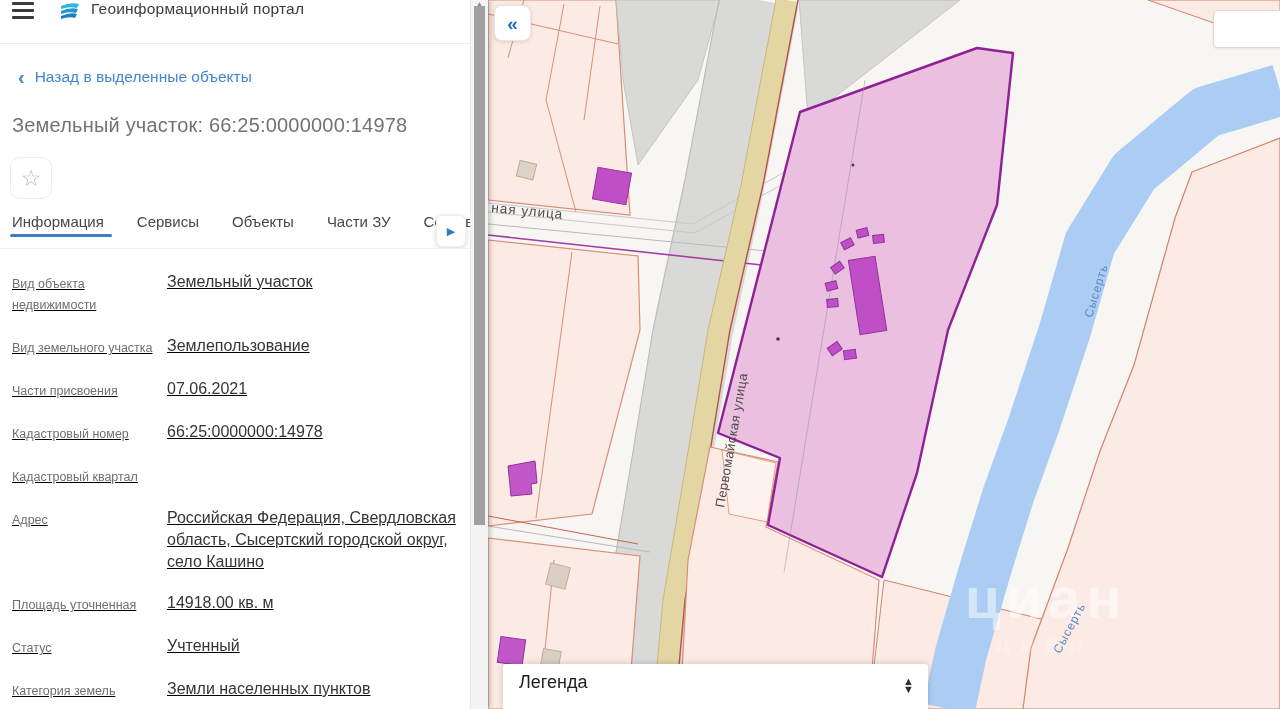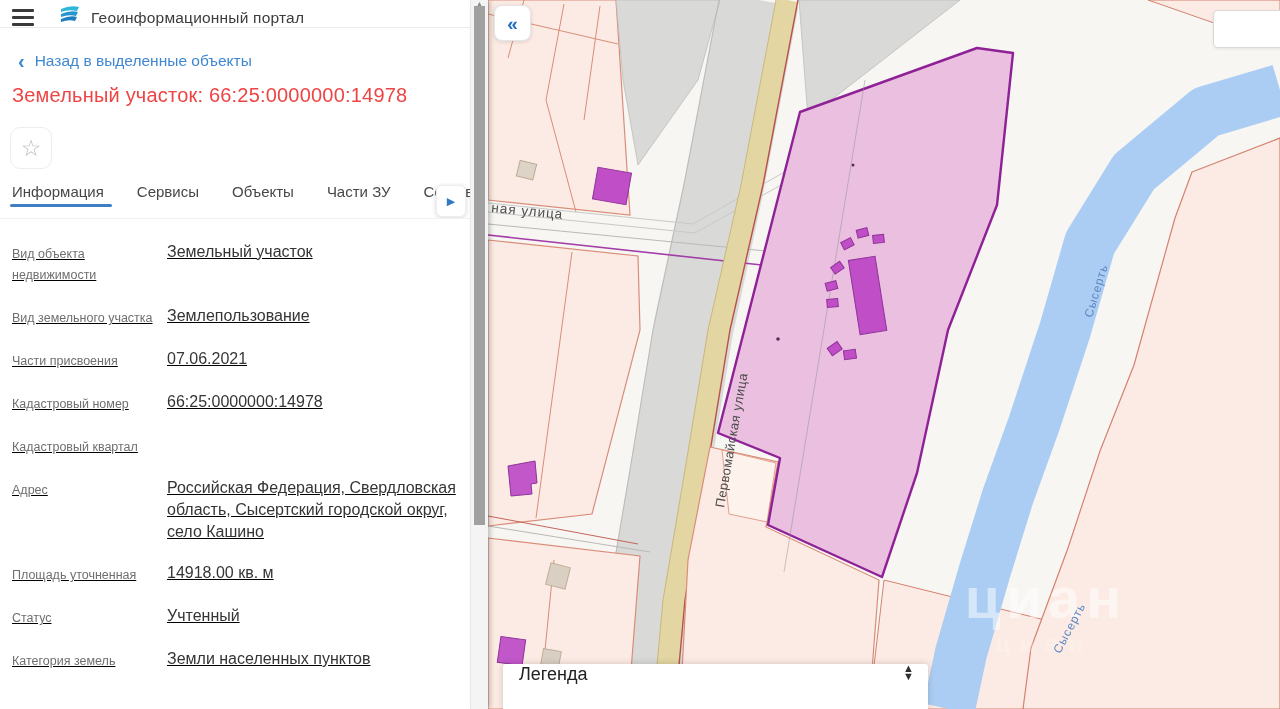--- a/index.html
+++ b/index.html
@@ -2,33 +2,33 @@
 <html><head>
 <meta charset="utf-8">
 <style>
   * { margin:0; padding:0; box-sizing:border-box; }
   html,body { width:1280px; height:709px; overflow:hidden; background:#fff;
               font-family:"Liberation Sans", sans-serif; }
   .app { display:flex; width:1280px; height:709px; }
 
   
   .panel { width:470px; height:709px; background:#fff; position:relative; flex:0 0 470px; overflow:hidden; }
-  .panel-header { height:28px; display:flex; align-items:flex-end; padding-left:12px;
+  .panel-header { height:44px; display:flex; align-items:flex-start; padding-left:12px;
                   border-bottom:1px solid #ececec; }
   .hamburger { width:24px; height:20px; background:none; border:none; cursor:pointer;
                display:flex; flex-direction:column; justify-content:center; gap:4px; }
   .hamburger span { display:block; width:22px; height:3px; background:#3a3a3a; border-radius:1px; }
   .logo { margin-left:22px; width:24px; height:24px; display:inline-flex; }
   .app-title { margin-left:9px; font-size:15.5px; color:#3c3c3c; font-weight:500; letter-spacing:.2px; }
 
   .back-row { display:flex; align-items:center; gap:10px; margin:24px 0 0 18px; cursor:pointer; }
   .back-row .chev { color:#3f87d2; font-size:20px; line-height:14px; font-weight:bold; }
   .back-row .lbl { color:#3f87d2; font-size:15.5px; }
 
-  .page-title { margin:14px 12px 0 12px; font-size:20px; font-weight:500; color:#ef4444; letter-spacing:.2px; }
+  .page-title { margin:28px 12px 0 12px; font-size:20px; font-weight:500; color:#737373; letter-spacing:.2px; }
 
   .star-btn { margin:20px 0 0 10px; width:42px; height:42px; background:#fff; border:1px solid #ededed;
               border-radius:10px; cursor:pointer; color:#bdbdbd; font-size:23px; line-height:1;
               display:flex; align-items:center; justify-content:center; }
 
   .tabs { position:relative; margin-top:14px; padding:0 0 0 12px; display:flex; gap:33px;
           border-bottom:1px solid #f1f1f1; height:36px; align-items:flex-start; white-space:nowrap;
           overflow:hidden; width:470px; }
   .tab { font-size:15px; color:#474747; padding-bottom:7px; position:relative; cursor:pointer; }
   .tab.active::after { content:""; position:absolute; left:-2px; right:-8px; bottom:0; height:3px;
@@ -54,21 +54,21 @@
   .map svg.canvas { position:absolute; left:0; top:0; }
 
   .collapse-btn { position:absolute; left:6px; top:5px; width:37px; height:36px; background:#fff;
                   border:1px solid #e6e6e6; border-radius:8px; box-shadow:0 1px 4px rgba(0,0,0,.12);
                   color:#1d6fc4; font-size:19px; font-weight:bold; cursor:pointer; line-height:1; }
   .search-box { position:absolute; left:725px; top:10px; width:80px; height:38px; background:#fff;
                 border:1px solid #d9d9d9; border-radius:5px; box-shadow:0 1px 3px rgba(0,0,0,.08); }
 
   .legend { position:absolute; left:15px; bottom:0; width:425px; height:45px; background:#fff;
             border-radius:3px 3px 0 0; box-shadow:0 0 7px rgba(0,0,0,.18); display:flex;
-            align-items:flex-start; padding:0 14px 16px 16px; cursor:pointer; }
+            align-items:flex-end; padding:0 14px 16px 16px; cursor:pointer; }
   .legend .title { font-size:18px; color:#212121; flex:1; }
   .legend .expander { color:#2f2f2f; font-size:11px; line-height:8px; text-align:center; }
 </style>
 </head>
 <body>
 
 <div class="app">
 
   <aside class="panel">
 

